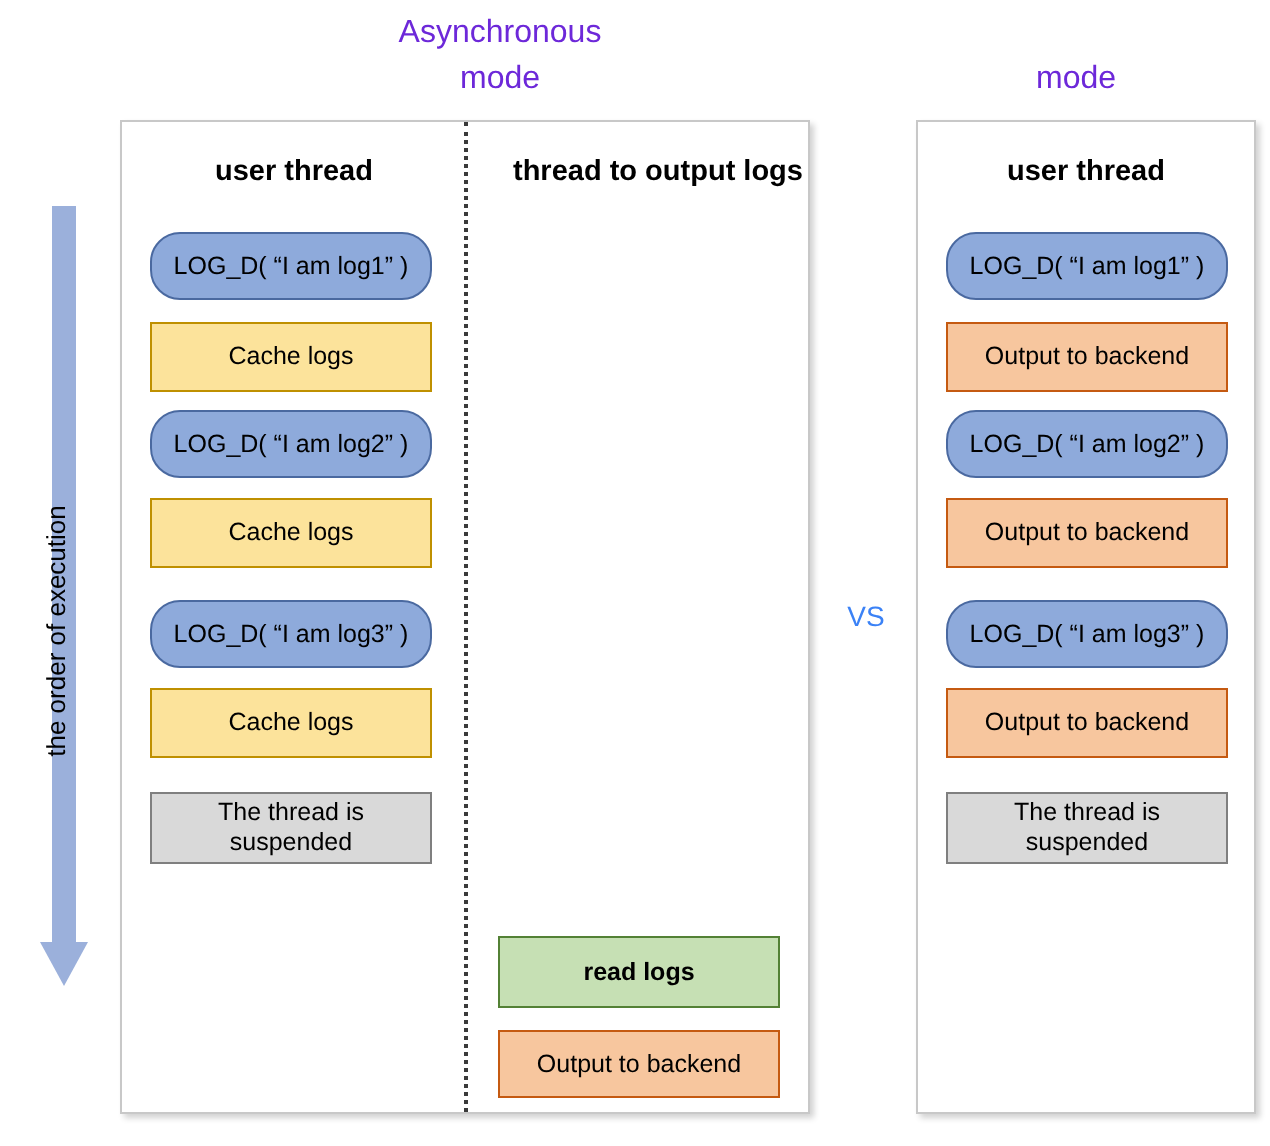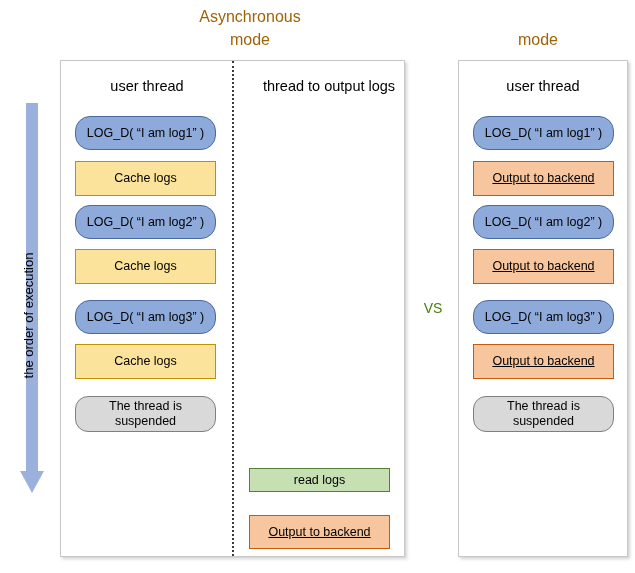--- a/index.html
+++ b/index.html
@@ -15,21 +15,21 @@
     color: #1a1a1a;
     overflow: hidden;
   }
 
   
   .diagram-title {
     position: absolute;
     text-align: center;
     font-size: 16px;
     line-height: 23px;
-    color: #a16207;
+    color: #6d28d9;
   }
   #title-async { left: 150px; top: 5px; width: 200px; }
   #title-sync  { left: 443px; top: 5px; width: 190px; }
 
   
   .panel {
     position: absolute;
     background: #ffffff;
     border: 1px solid #c8c8c8;
     box-shadow: 2px 2px 3px rgba(0,0,0,0.18);
@@ -47,20 +47,21 @@
     border-left: 2px dotted #3a3a3a;
   }
 
   
   .col-header {
     position: absolute;
     text-align: center;
     font-size: 14.5px;
     line-height: 20px;
     color: #000000;
+    font-weight: bold;
   }
   #hdr-user-thread-async  { left: 63px;  top: 76px; width: 168px; }
   #hdr-output-logs-thread { left: 246px; top: 76px; width: 166px; }
   #hdr-user-thread-sync   { left: 460px; top: 76px; width: 166px; }
 
   
   .step {
     position: absolute;
     box-sizing: border-box;
     display: flex;
@@ -69,37 +70,37 @@
     text-align: center;
     font-size: 12.5px;
     line-height: 15px;
     color: #000000;
     border-width: 1px;
     border-style: solid;
     padding: 0 4px;
   }
   .step.log    { background: #8EAADB; border-color: #4A69A0; border-radius: 15px; }
   .step.cache  { background: #FCE39B; border-color: #BF9000; text-align: right; }
-  .step.output { background: #F7C69E; border-color: #C55A11; text-decoration: underline; }
-  .step.susp   { background: #D9D9D9; border-color: #7F7F7F; border-radius: 13px; }
+  .step.output { background: #F7C69E; border-color: #C55A11; }
+  .step.susp   { background: #D9D9D9; border-color: #7F7F7F; }
   .step.read   { background: #C6E0B4; border-color: #538135; }
 
   .col-a { left: 75px;  width: 141px; }
   .col-b { left: 249px; width: 141px; }
   .col-c { left: 473px; width: 141px; }
 
   
   #vs-label {
     position: absolute;
     left: 410px;
     top: 300px;
     width: 46px;
     text-align: center;
     font-size: 14px;
-    color: #4d7c0f;
+    color: #3b82f6;
   }
 
   
   #order-arrow {
     position: absolute;
     left: 26px;
     top: 103px;
     width: 12px;
     height: 370px;
     background: #9BB0DB;
@@ -147,21 +148,21 @@
 <div class="col-header" id="hdr-user-thread-sync">user thread</div>
 
 <div id="steps-layer">
     <div class="step log col-a" style="top: 116px; height: 34px; background: rgb(142, 170, 219); border-color: rgb(74, 105, 160);">LOG_D( “I am log1” )</div>
     <div class="step cache col-a" style="top: 161px; height: 35px; background: rgb(252, 227, 155); border-color: rgb(191, 144, 0);">Cache logs</div>
     <div class="step log col-a" style="top: 205px; height: 34px; background: rgb(142, 170, 219); border-color: rgb(74, 105, 160);">LOG_D( “I am log2” )</div>
     <div class="step cache col-a" style="top: 249px; height: 35px; background: rgb(252, 227, 155); border-color: rgb(191, 144, 0);">Cache logs</div>
     <div class="step log col-a" style="top: 300px; height: 34px; background: rgb(142, 170, 219); border-color: rgb(74, 105, 160);">LOG_D( “I am log3” )</div>
     <div class="step cache col-a" style="top: 344px; height: 35px; background: rgb(252, 227, 155); border-color: rgb(191, 144, 0);">Cache logs</div>
     <div class="step susp col-a" style="top: 396px; height: 36px; background: rgb(217, 217, 217); border-color: rgb(127, 127, 127);">The thread is suspended</div>
-    <div class="step read col-b" style="top: 468px; height: 24px; background: rgb(198, 224, 180); border-color: rgb(83, 129, 53);">read logs</div>
+    <div class="step read col-b" style="top: 468px; height: 36px; background: rgb(198, 224, 180); border-color: rgb(83, 129, 53); font-weight: bold;">read logs</div>
     <div class="step output col-b" style="top: 515px; height: 34px; background: rgb(247, 198, 158); border-color: rgb(197, 90, 17);">Output to backend</div>
     <div class="step log col-c" style="top: 116px; height: 34px; background: rgb(142, 170, 219); border-color: rgb(74, 105, 160);">LOG_D( “I am log1” )</div>
     <div class="step output col-c" style="top: 161px; height: 35px; background: rgb(247, 198, 158); border-color: rgb(197, 90, 17);">Output to backend</div>
     <div class="step log col-c" style="top: 205px; height: 34px; background: rgb(142, 170, 219); border-color: rgb(74, 105, 160);">LOG_D( “I am log2” )</div>
     <div class="step output col-c" style="top: 249px; height: 35px; background: rgb(247, 198, 158); border-color: rgb(197, 90, 17);">Output to backend</div>
     <div class="step log col-c" style="top: 300px; height: 34px; background: rgb(142, 170, 219); border-color: rgb(74, 105, 160);">LOG_D( “I am log3” )</div>
     <div class="step output col-c" style="top: 344px; height: 35px; background: rgb(247, 198, 158); border-color: rgb(197, 90, 17);">Output to backend</div>
     <div class="step susp col-c" style="top: 396px; height: 36px; background: rgb(217, 217, 217); border-color: rgb(127, 127, 127);">The thread is suspended</div>
   </div>
 

